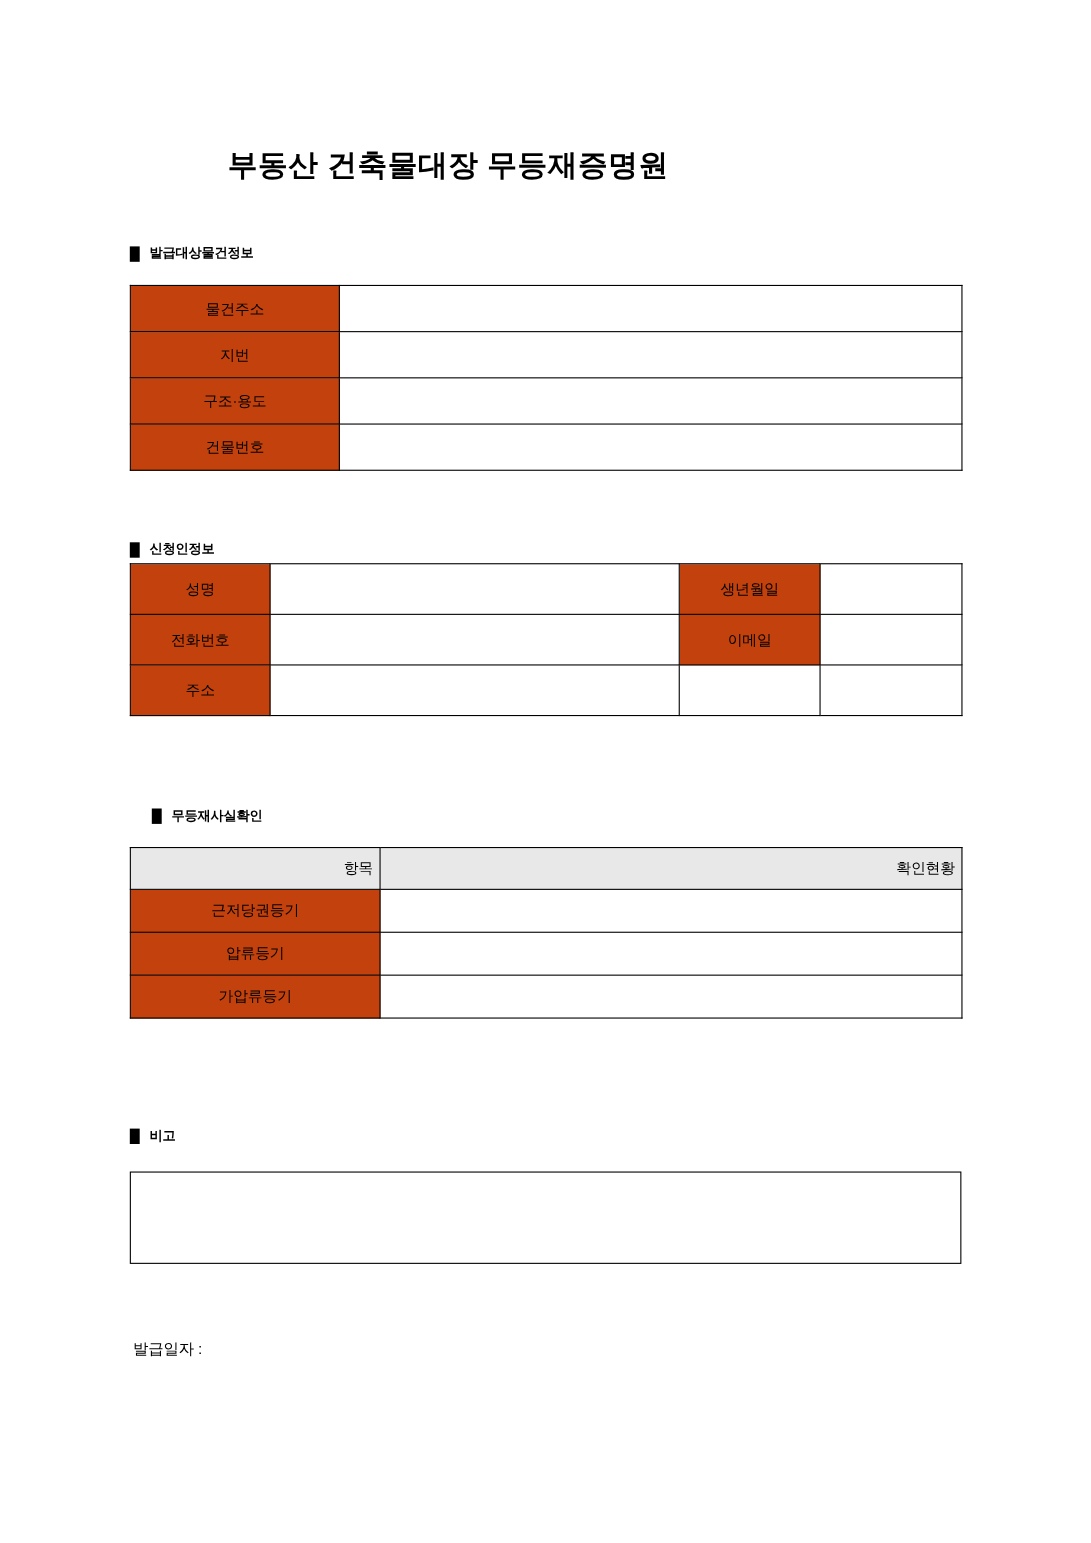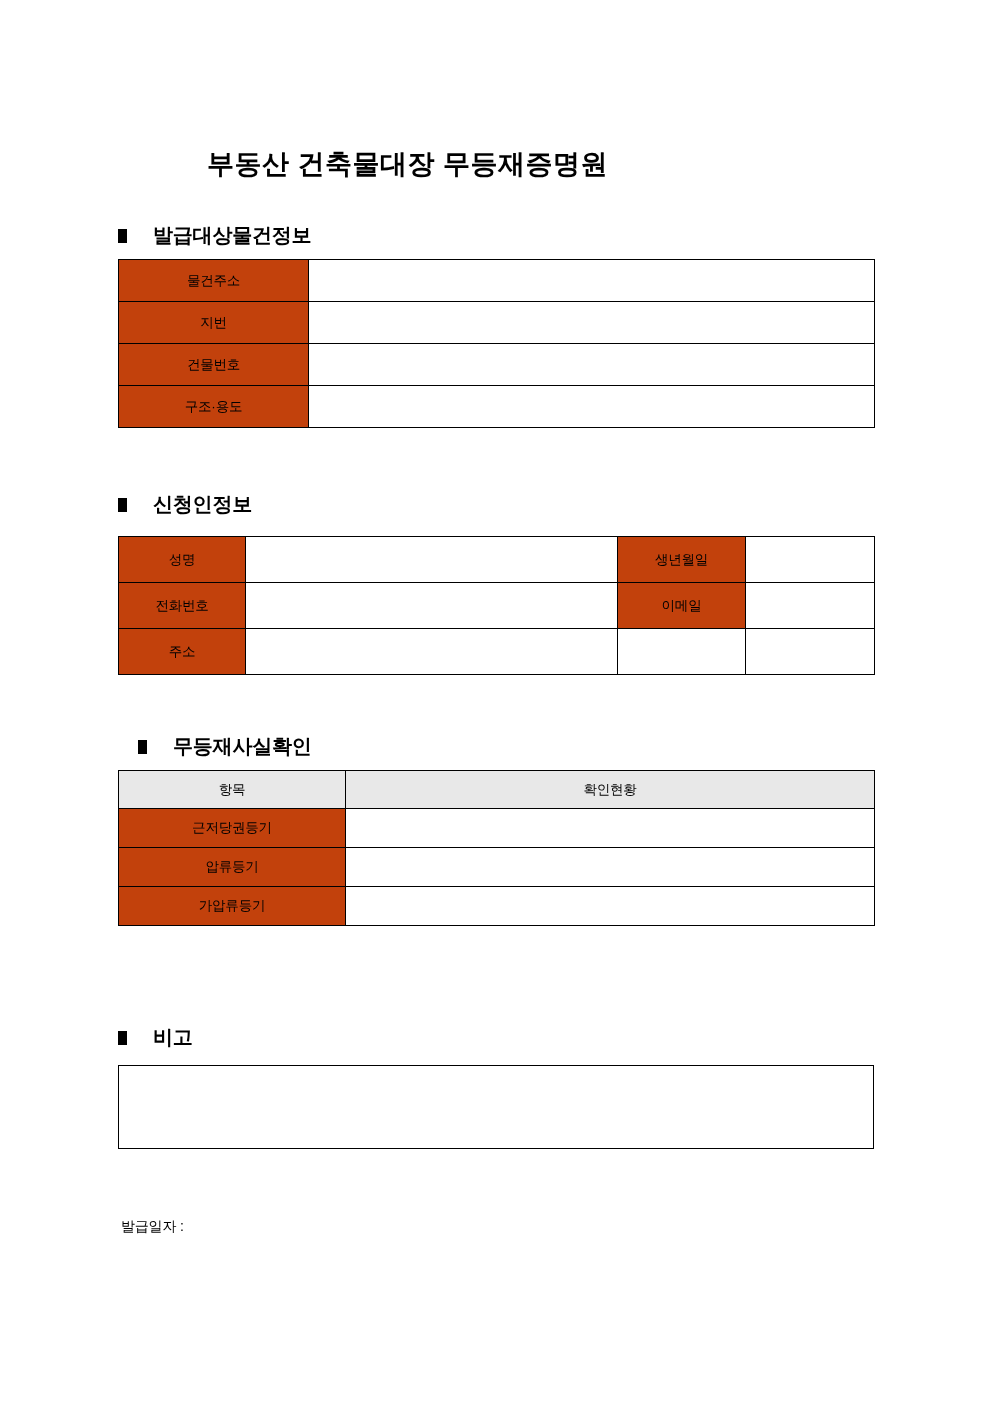--- a/index.html
+++ b/index.html
@@ -20,37 +20,37 @@
     position: relative;
     width: 992px;
     height: 1403px;
     box-sizing: border-box;
   }
 
   
   .doc-title {
     position: absolute;
     left: 0;
-    top: 148px;
+    top: 134px;
     width: 815px;
     text-align: center;
     font-size: 27px;
     font-weight: bold;
     letter-spacing: 0.5px;
     line-height: 1.2;
   }
 
   
   .section-head {
     position: absolute;
     left: 118px;
     display: flex;
     align-items: center;
-    gap: 26px;
-    font-size: 20px;
+    gap: 9px;
+    font-size: 12px;
     font-weight: bold;
     letter-spacing: -0.2px;
   }
   .bullet {
     display: inline-block;
     width: 9px;
     height: 14px;
     background: #000000;
     flex: 0 0 auto;
   }
@@ -89,27 +89,27 @@
   td.col-head {
     background: #e8e8e8;
     text-align: center;
   }
 
   
   #table-property { top: 259px; }
   #table-property td { height: 41px; }
 
   
-  #table-applicant { top: 536px; }
+  #table-applicant { top: 512px; }
   #table-applicant td { height: 45px; }
 
   
   #table-verify { top: 770px; }
   #table-verify td { height: 38px; }
-  #table-verify tr.head-row td { height: 37px; }
+  #table-verify tr.head-row td { height: 37px; text-align: right; }
 
   
   #remarks-box {
     position: absolute;
     left: 118px;
     top: 1065px;
     width: 756px;
     height: 84px;
     border: 1.3px solid #000000;
     background: #ffffff;
@@ -146,25 +146,25 @@
     <tbody>
       <tr>
         <td class="label">물건주소</td>
         <td class="value"></td>
       </tr>
       <tr>
         <td class="label">지번</td>
         <td class="value"></td>
       </tr>
       <tr>
+        <td class="label">구조·용도</td>
+        <td class="value"></td>
+      </tr>
+      <tr>
         <td class="label">건물번호</td>
-        <td class="value"></td>
-      </tr>
-      <tr>
-        <td class="label">구조·용도</td>
         <td class="value"></td>
       </tr>
     </tbody>
   </table>
 
   <div class="section-head" id="sec-head-2">
     <span class="bullet"></span>
     <span>신청인정보</span>
   </div>
 

